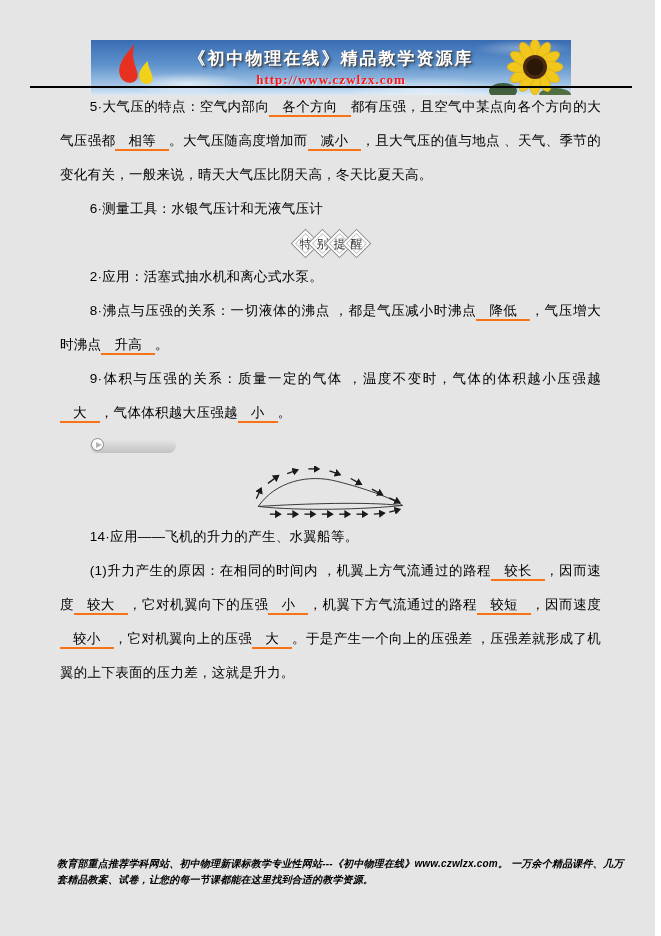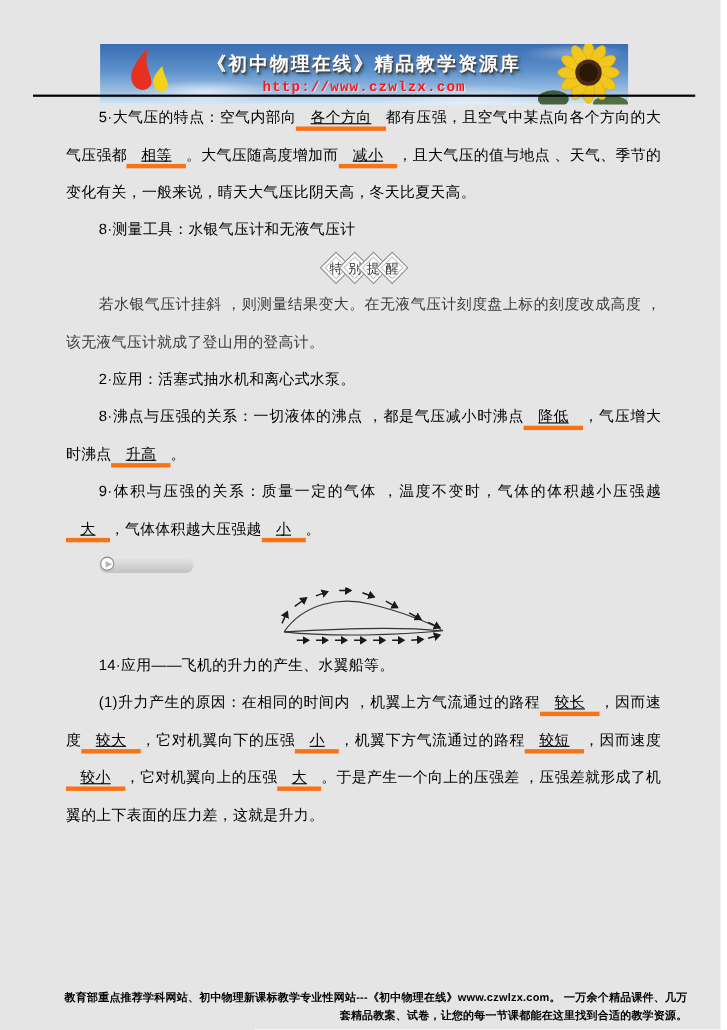--- a/index.html
+++ b/index.html
@@ -11,32 +11,32 @@
             display:flex; align-items:center; overflow:hidden;
             background-image:
               radial-gradient(ellipse 90px 16px at 20% 80%, rgba(255,255,255,.65), rgba(255,255,255,0) 70%),
               radial-gradient(ellipse 120px 18px at 70% 90%, rgba(255,255,255,.5), rgba(255,255,255,0) 70%),
               radial-gradient(ellipse 70px 12px at 90% 15%, rgba(255,255,255,.35), rgba(255,255,255,0) 70%),
               linear-gradient(180deg,#3a6cb2 0%,#5e92cc 45%,#a9c9e7 85%,#d9e8f6 100%); }
   .logo-wrap { margin-left:20px; flex:0 0 auto; }
   .banner-center { flex:1 1 auto; text-align:center; padding-right:70px; }
   .banner-title { font-size:17px; font-weight:bold; color:#ffffff; letter-spacing:2px;
                   text-shadow:1px 1px 0 #4a4a4a, 2px 2px 3px rgba(0,0,0,.45); white-space:nowrap; }
-  .banner-url { font-family:Liberation Mono, monospace; font-size:13px; font-weight:bold;
+  .banner-url { font-family:Liberation Serif, serif; font-size:13px; font-weight:bold;
                 color:#ff1616; letter-spacing:1px; margin-top:1px;
                 text-shadow:1px 1px 0 rgba(255,255,255,.55); text-decoration:none; display:inline-block; }
   .sunflower-wrap { position:absolute; right:0; bottom:-6px; }
   .divider { position:absolute; left:30px; top:86px; width:602px; border-top:2px solid #000; z-index:2; }
 
   
   .content { position:absolute; top:90px; left:0; right:0; padding:0 54px 0 60px;
              font-size:13.5px; line-height:34px; letter-spacing:.3px; }
   .para { margin:0; text-indent:2.2em; text-align:justify; }
   .para.note { color:#3a3a3a; }
-  .blank { border-bottom:4px solid #f97316; padding:0 13px; text-indent:0; display:inline-block; line-height:17px;text-decoration:underline; }
+  .blank { border-bottom:2px solid #f97316; padding:0 13px; text-indent:0; display:inline-block; line-height:17px; }
 
   
   .diamond-row { height:34px; display:flex; align-items:center; justify-content:center; }
   .diamond { width:19px; height:19px; border:1px solid #8a8a8a; outline:1px solid #c2c2c2; outline-offset:-4px;
              transform:rotate(45deg); display:flex; align-items:center; justify-content:center;
              margin:0 -2px; background:#fff; }
   .diamond span { transform:rotate(-45deg); font-size:12px; color:#333; letter-spacing:0; }
 
   
   .media-line { text-indent:2.2em; }
@@ -44,22 +44,22 @@
           background:linear-gradient(#e8e8e8,#c2c2c2); vertical-align:-2px; }
   .pcirc { position:absolute; left:1px; top:0; width:13px; height:13px; background:#fdfdfd;
            border:1px solid #8a8a8a; border-radius:50%; box-sizing:border-box; }
   .ptri { position:absolute; left:6px; top:4px; width:0; height:0;
           border-left:6px solid #b5b5b5; border-top:3.5px solid transparent; border-bottom:3.5px solid transparent; }
 
   
   .figure { height:54px; text-align:center; line-height:0; padding-top:2px; }
 
   
-  .footer { position:absolute; left:57px; right:30px; top:900px; font-size:10px; line-height:16px;
-            font-weight:bold; color:#000; letter-spacing:.2px;text-align:right; }
+  .footer { position:absolute; left:57px; right:30px; top:856px; font-size:10px; line-height:16px;
+            font-style:italic; font-weight:bold; color:#000; letter-spacing:.2px; }
 </style>
 </head>
 <body>
 
 <div class="page">
 
   <div class="banner">
     <div class="logo-wrap">
       <svg width="50" height="50" viewBox="0 0 60 56">
         <path d="M28,2 C14,18 6,30 12,42 C17,51 32,50 32,39 C32,30 23,22 28,2 Z" fill="#e63020"></path>
@@ -90,38 +90,37 @@
         </g>
         <circle cx="46" cy="32" r="12" fill="#4a2a10"></circle>
         <circle cx="46" cy="32" r="8.5" fill="#2c1807"></circle>
       </svg>
     </div>
   </div>
   <div class="divider"></div>
 
   <div class="content">
     <p class="para">5·大气压的特点：空气内部向<span class="blank">各个方向</span>都有压强，且空气中某点向各个方向的大气压强都<span class="blank">相等</span>。大气压随高度增加而<span class="blank">减小</span>，且大气压的值与地点 、天气、季节的变化有关，一般来说，晴天大气压比阴天高，冬天比夏天高。</p>
-    <p class="para">8·测量工具：水银气压计和无液气压计</p>
+    <p class="para">6·测量工具：水银气压计和无液气压计</p>
 
     <div class="diamond-row">
       <span class="diamond">
           <span>特</span>
         </span>
       <span class="diamond">
           <span>别</span>
         </span>
       <span class="diamond">
           <span>提</span>
         </span>
       <span class="diamond">
           <span>醒</span>
         </span>
     </div>
 
-    <p class="para note">若水银气压计挂斜 ，则测量结果变大。在无液气压计刻度盘上标的刻度改成高度 ，该无液气压计就成了登山用的登高计。</p>
     <p class="para">2·应用：活塞式抽水机和离心式水泵。</p>
     <p class="para">8·沸点与压强的关系：一切液体的沸点 ，都是气压减小时沸点<span class="blank">降低</span>，气压增大时沸点<span class="blank">升高</span>。</p>
     <p class="para">9·体积与压强的关系：质量一定的气体 ，温度不变时，气体的体积越小压强越<span class="blank">大</span>，气体体积越大压强越<span class="blank">小</span>。</p>
 
     <div class="media-line">
       <span class="pill">
         <span class="pcirc"></span>
         <span class="ptri"></span>
       </span>
     </div>

